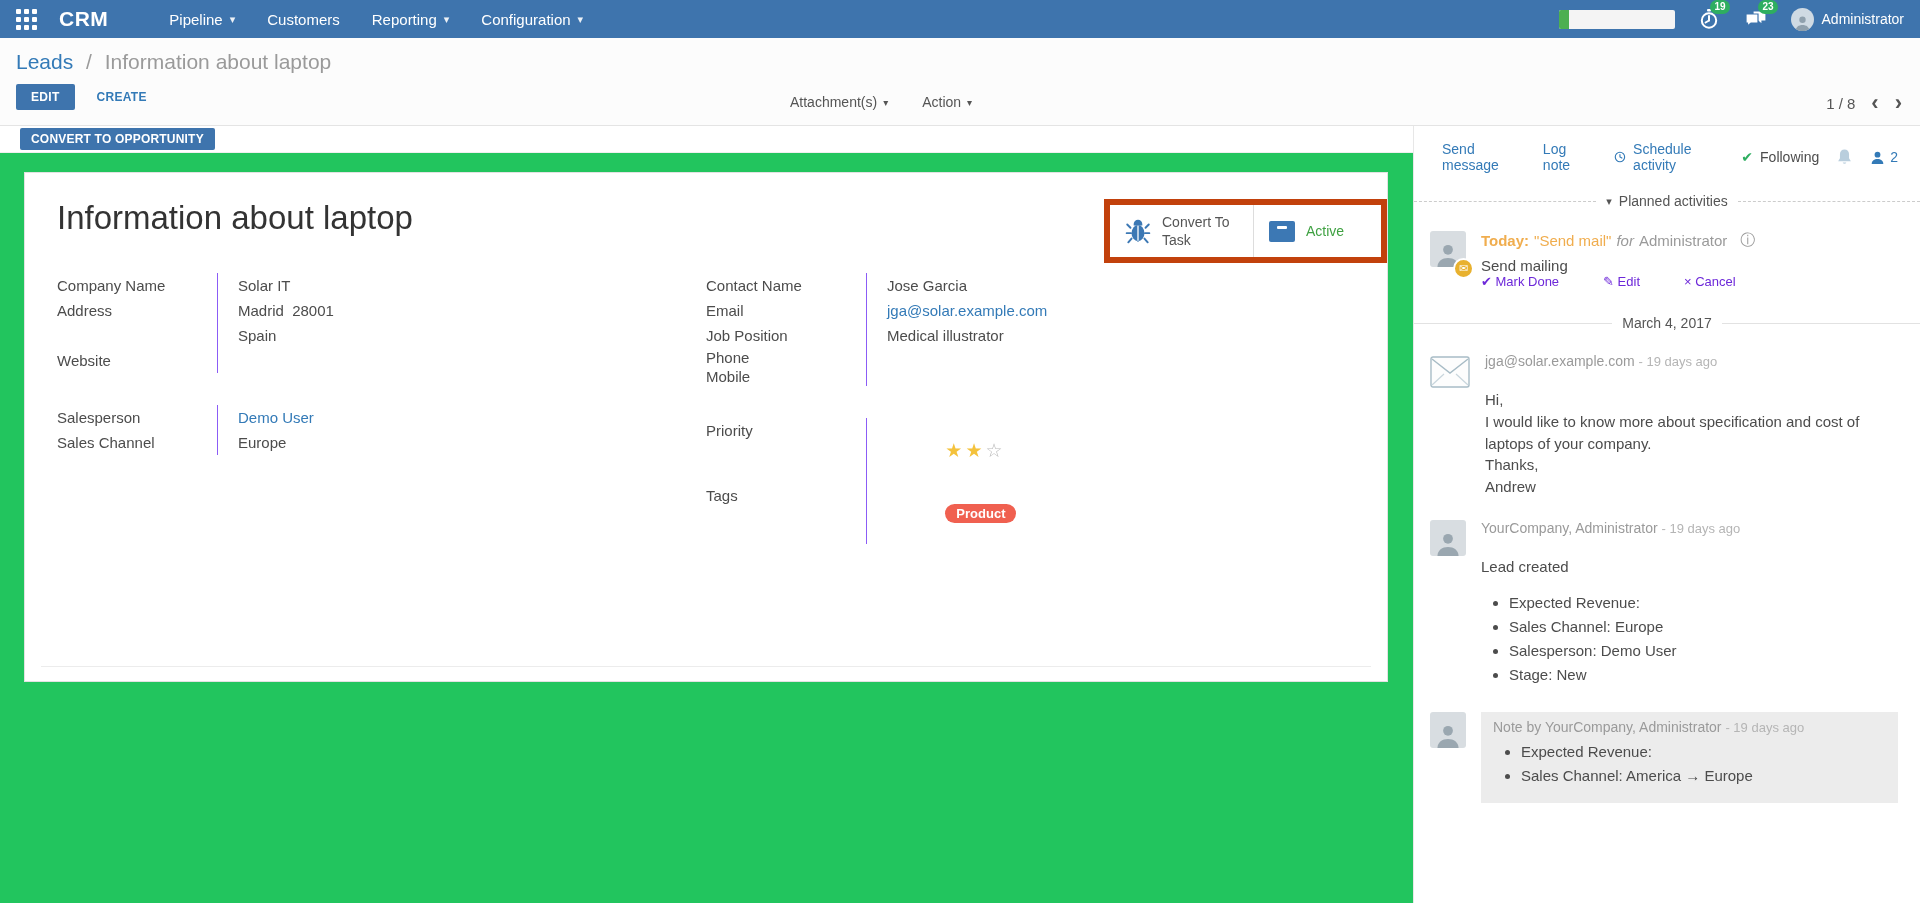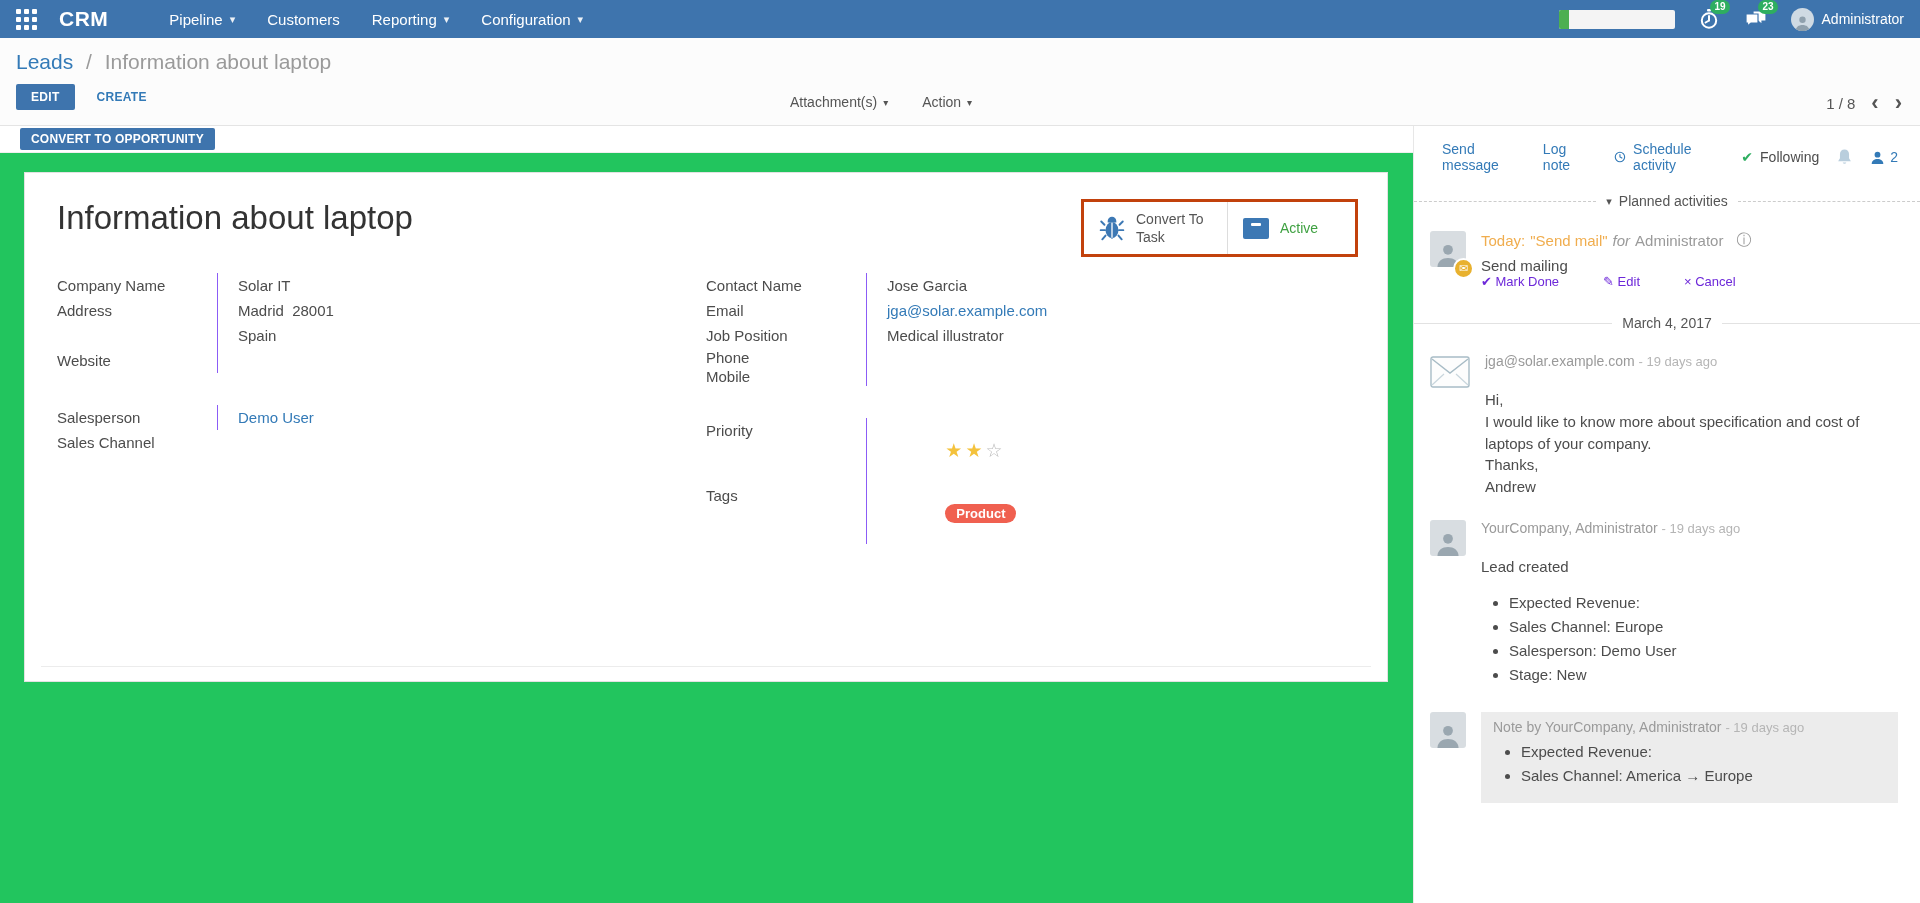--- a/index.html
+++ b/index.html
@@ -41,21 +41,21 @@
   .pager-arrow { font-size:22px; color:#555; font-weight:700; cursor:pointer; line-height:1; }
 
   
   .main { display:flex; height:777px; }
   .form-col { width:1413px; background:#22c55e; }
   .statusbar { height:27px; background:#fff; border-bottom:1px solid #efefef; display:flex; align-items:center; padding-left:20px; }
   .btn-convert { background:#3e74ad; color:#fff; border:none; font-size:12px; font-weight:700; padding:4px 11px; border-radius:2px; cursor:pointer; letter-spacing:.2px; }
 
   .sheet { width:1364px; margin:19px 0 0 24px; background:#fff; border:1px solid #e2e2e2; min-height:479px; padding:26px 16px 10px; position:relative; }
   .sheet-title { font-size:33px; font-weight:400; color:#333; margin:0 0 36px 16px; }
-  .stat-btns { position:absolute; top:26px; right:29px; display:flex; border:3px solid #c2410c; background:#fff; }
+  .stat-btns { position:absolute; top:26px; right:0; display:flex; border:6px solid #c2410c; background:#fff; }
   .stat-btn { display:flex; align-items:center; gap:11px; padding:8px 15px; min-width:128px; cursor:pointer; }
   .stat-btn + .stat-btn { border-left:1px solid #ddd; }
   .stat-label { font-size:14px; color:#555; line-height:1.3; max-width:76px; }
   .stat-label.green { color:#3fa142; max-width:none; }
   .archive-icon { width:26px; height:21px; background:#3c78b4; border-radius:2px; position:relative; }
   .archive-icon::after { content:""; position:absolute; left:8px; top:5px; width:10px; height:3px; background:#fff; border-radius:1px; }
 
   .groups { display:flex; margin:0 16px; }
   .gcol { width:50%; }
   .o-block { display:grid; grid-template-columns:160px 1fr; margin-bottom:32px; max-width:600px; }
@@ -93,21 +93,21 @@
   .sep-caret { font-size:11px; color:#555; }
 
   .activity, .message { display:flex; padding:0 22px 0 16px; }
   .avatar36 { width:36px; height:36px; border-radius:3px; background:#d8dde1; overflow:hidden; flex:none;
               display:flex; align-items:flex-end; justify-content:center; position:relative; }
   .avatar-wrap { position:relative; flex:none; width:36px; height:46px; }
   .act-badge { position:absolute; right:-8px; bottom:-2px; width:21px; height:21px; border-radius:50%; background:#e8b12f;
                color:#fff; font-size:11px; display:flex; align-items:center; justify-content:center; border:2px solid #fff; }
   .a-content { margin-left:15px; flex:1; }
   .act-line1 { font-size:15px; display:flex; align-items:center; gap:5px; flex-wrap:wrap; }
-  .act-when { color:#f0ad4e; font-weight:400; }
+  .act-when { color:#f0ad4e; font-weight:700; }
   .act-quote { color:#f0ad4e; }
   .act-for { color:#9a9a9a; font-style:italic; }
   .act-assignee { color:#9a9a9a; }
   .info-icon { color:#9a9a9a; font-size:15px; margin-left:8px; cursor:pointer; }
   .act-note { margin-top:7px; font-size:15px; color:#4c4c4c; }
   .act-actions { font-size:13px; color:#6d28d9; display:flex; gap:44px; }
   .act-action { cursor:pointer; }
 
   .message { margin-bottom:22px; }
   .msg-head { font-size:14px; color:#9a9a9a; }
@@ -247,20 +247,21 @@
             <div class="o-val">Madrid  28001</div>
             <div class="o-label"></div>
             <div class="o-val">Spain</div>
             <div class="o-label">Website</div>
             <div class="o-val"></div>
           </div>
           <div class="o-block">
             <div class="o-label">Salesperson</div>
             <div class="o-val"><span class="link">Demo User</span></div>
             <div class="o-label">Sales Channel</div>
+            <div class="o-val">Europe</div>
           </div>
         </div>
 
         <div class="gcol">
           <div class="o-block">
             <div class="o-label">Contact Name</div>
             <div class="o-val">Jose Garcia</div>
             <div class="o-label">Email</div>
             <div class="o-val"><span class="link">jga@solar.example.com</span></div>
             <div class="o-label">Job Position</div>

